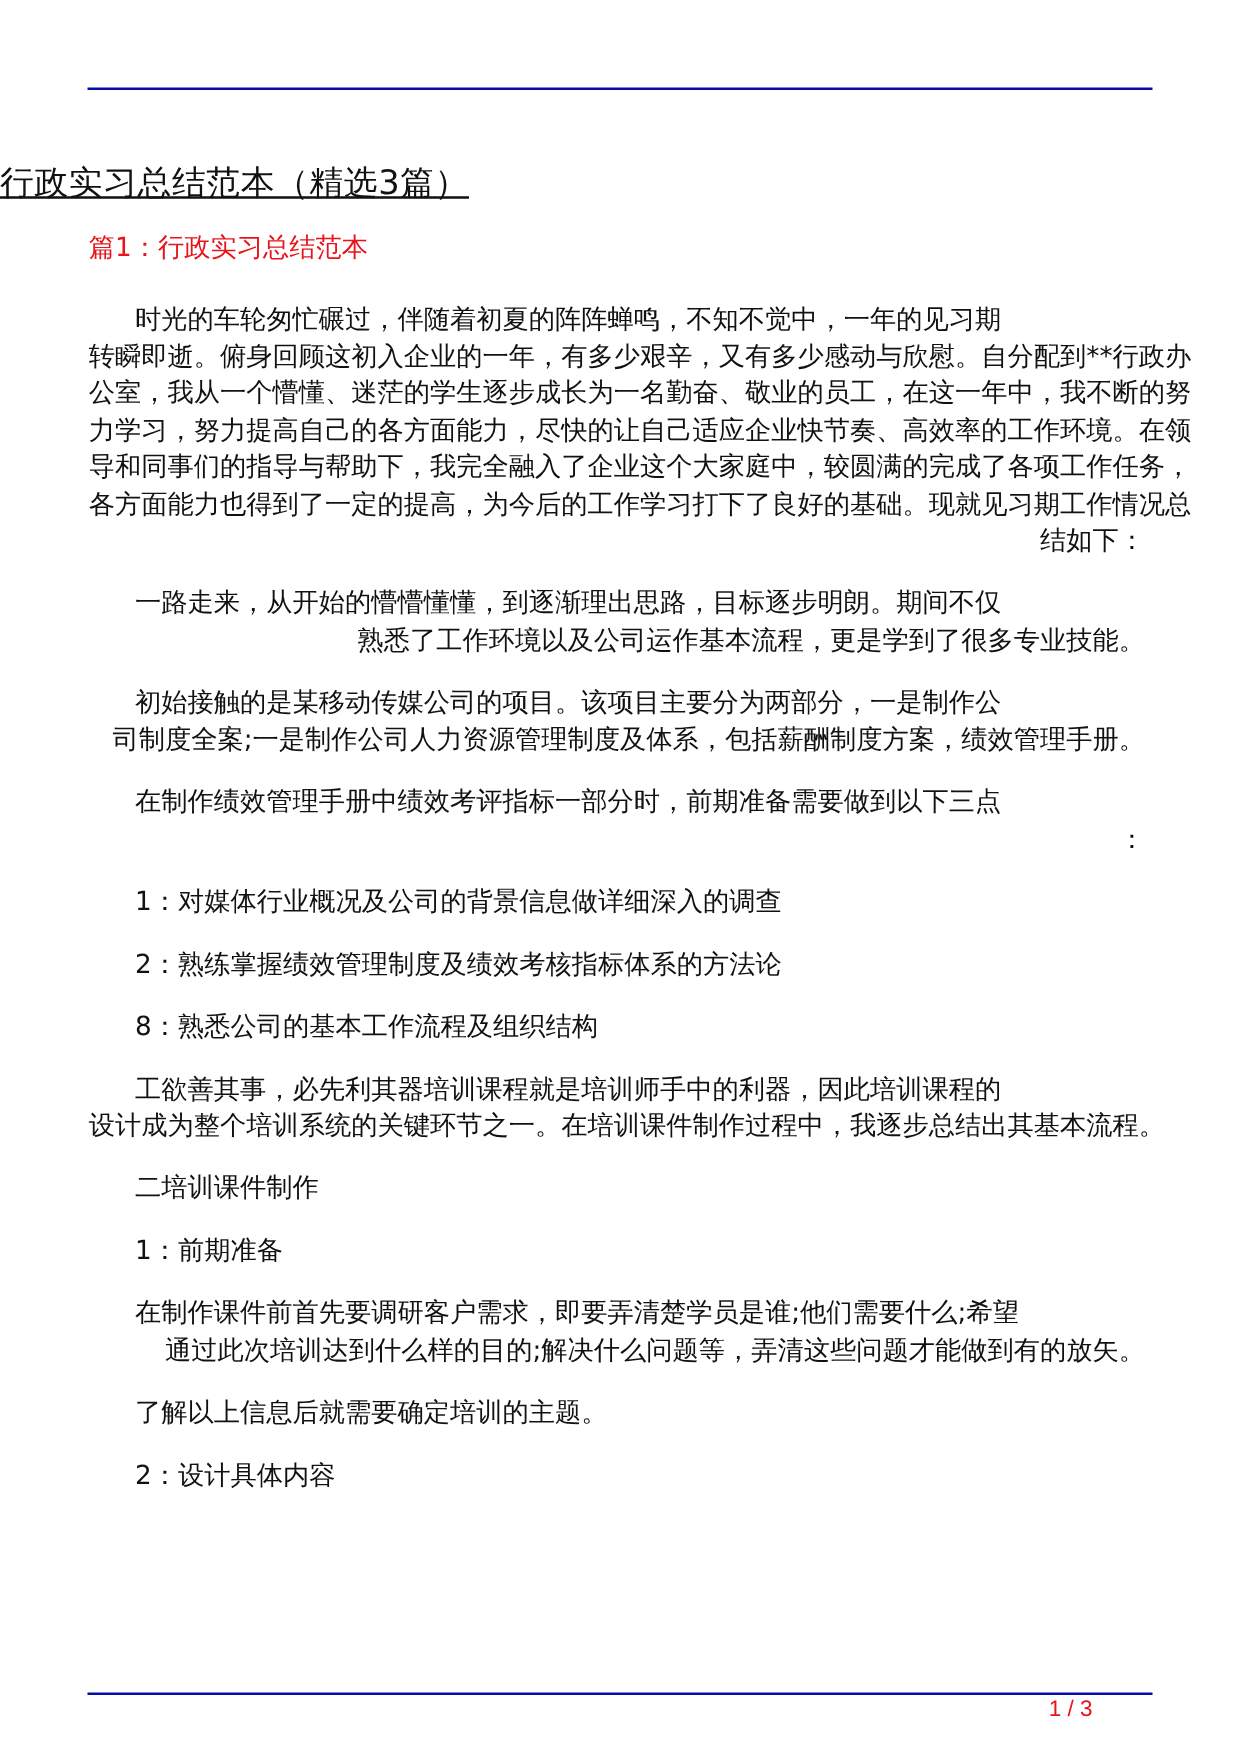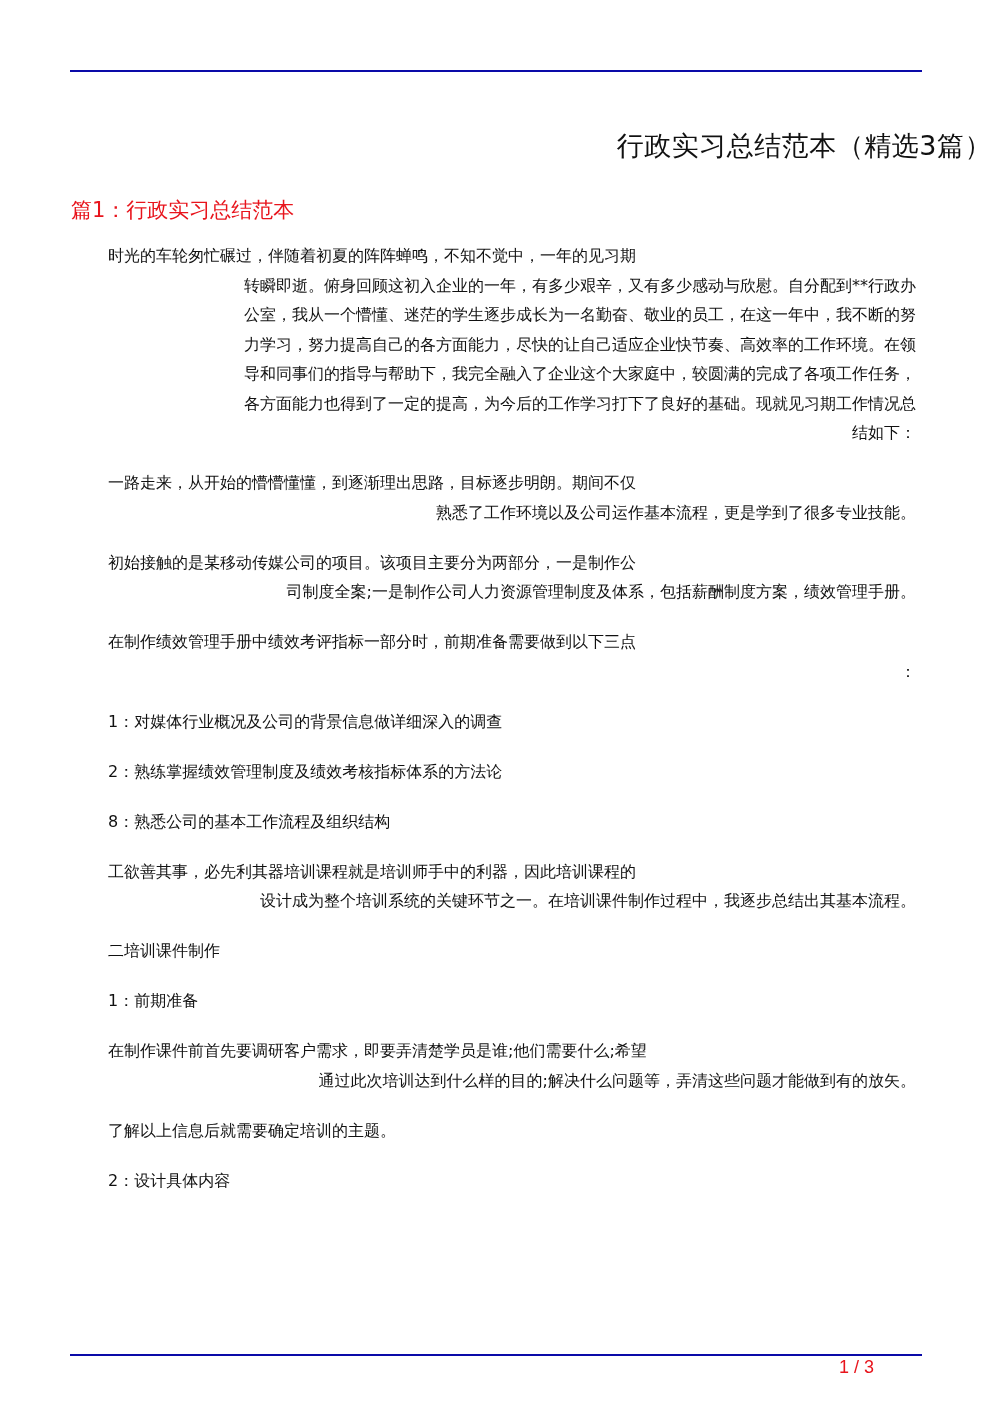--- a/index.html
+++ b/index.html
@@ -5,28 +5,28 @@
     html, body { margin: 0; padding: 0; background: #ffffff; }
     body {
       width: 992px; height: 1403px; position: relative; overflow: hidden;
       font-family: "DejaVu Sans", "Liberation Sans", sans-serif;
       color: #111111;
     }
     .rule { position: absolute; left: 70px; width: 852px; height: 2px; background: #0a0aa8; }
     .rule.top { top: 70px; }
     .rule.bottom { top: 1354px; }
     .title {
-      position: absolute; top: 128px; left: 0; width: 992px; text-align: right;
-      font-size: 27px; letter-spacing: 0.5px; color: #111;
+      position: absolute; top: 128px; left: 0; width: 992px; text-align: left;
+      font-size: 27px; letter-spacing: 0.5px; color: #111; text-decoration: underline;
     }
     .section-heading {
-      position: absolute; top: 196px; left: 71px;
+      position: absolute; top: 184px; left: 71px;
       font-size: 21px; color: #e8141c;
     }
-    .content { position: absolute; top: 241px; left: 71px; width: 845px; font-size: 16px; line-height: 29.5px; }
+    .content { position: absolute; top: 241px; left: 71px; width: 845px; font-size: 21px; line-height: 29.5px; }
     .para { margin: 0 0 20.5px 0; text-indent: 37px; white-space: normal; }
     .para .line { display: block; white-space: nowrap; }
     .para .line.first { }
     .para .line.cont { margin-left: -37px; text-align: right; }
     .pagenum {
       position: absolute; top: 1357px; left: 839px;
       font-family: "Liberation Sans", sans-serif; font-size: 18px; color: #e8141c;
     }
   </style>
 </head>

